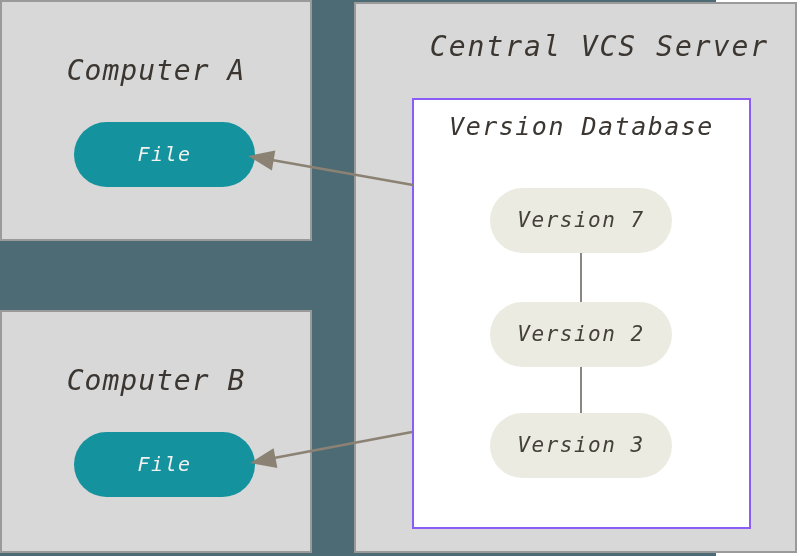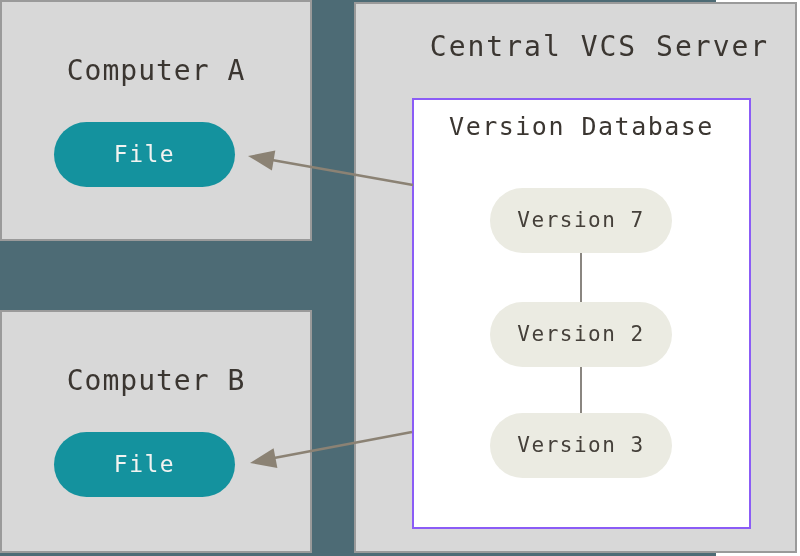--- a/index.html
+++ b/index.html
@@ -5,20 +5,21 @@
   html, body { margin: 0; padding: 0; }
   body {
     width: 800px; height: 556px;
     font-family: "DejaVu Sans Mono", "Liberation Mono", monospace;
     overflow: hidden;
   }
   .canvas {
     position: relative;
     width: 716px; height: 556px;
     background: #4d6b75;
+    font-style: italic;
   }
   .panel {
     position: absolute;
     background: #d8d8d8;
     border: 2px solid #9a9a9a;
     box-sizing: border-box;
   }
   .panel-computer-a { left: 0; top: 0; width: 312px; height: 241px; }
   .panel-computer-b { left: 0; top: 310px; width: 312px; height: 243px; }
   .panel-server     { left: 354px; top: 2px; width: 443px; height: 551px; }
@@ -31,26 +32,26 @@
     font-size: 28px;
     letter-spacing: 1px;
     line-height: 30px;
     white-space: pre;
   }
   .title-computer { top: 54px; }
   .title-server   { top: 26px; font-size: 28px; line-height: 34px; letter-spacing: 2px; padding-left: 24px; }
 
   .file-pill {
     position: absolute;
-    left: 52px; top: 120px;
+    left: 72px; top: 120px;
     width: 181px; height: 65px;
     background: #14929e;
     border-radius: 33px;
     color: #f2f3f1;
-    font-size: 23px;
+    font-size: 20px;
     letter-spacing: 1.5px;
     line-height: 65px;
     text-align: center;
   }
   .panel-computer-b .file-pill { top: 120px; }
 
   .version-db {
     position: absolute;
     left: 56px; top: 94px;
     width: 339px; height: 431px;

